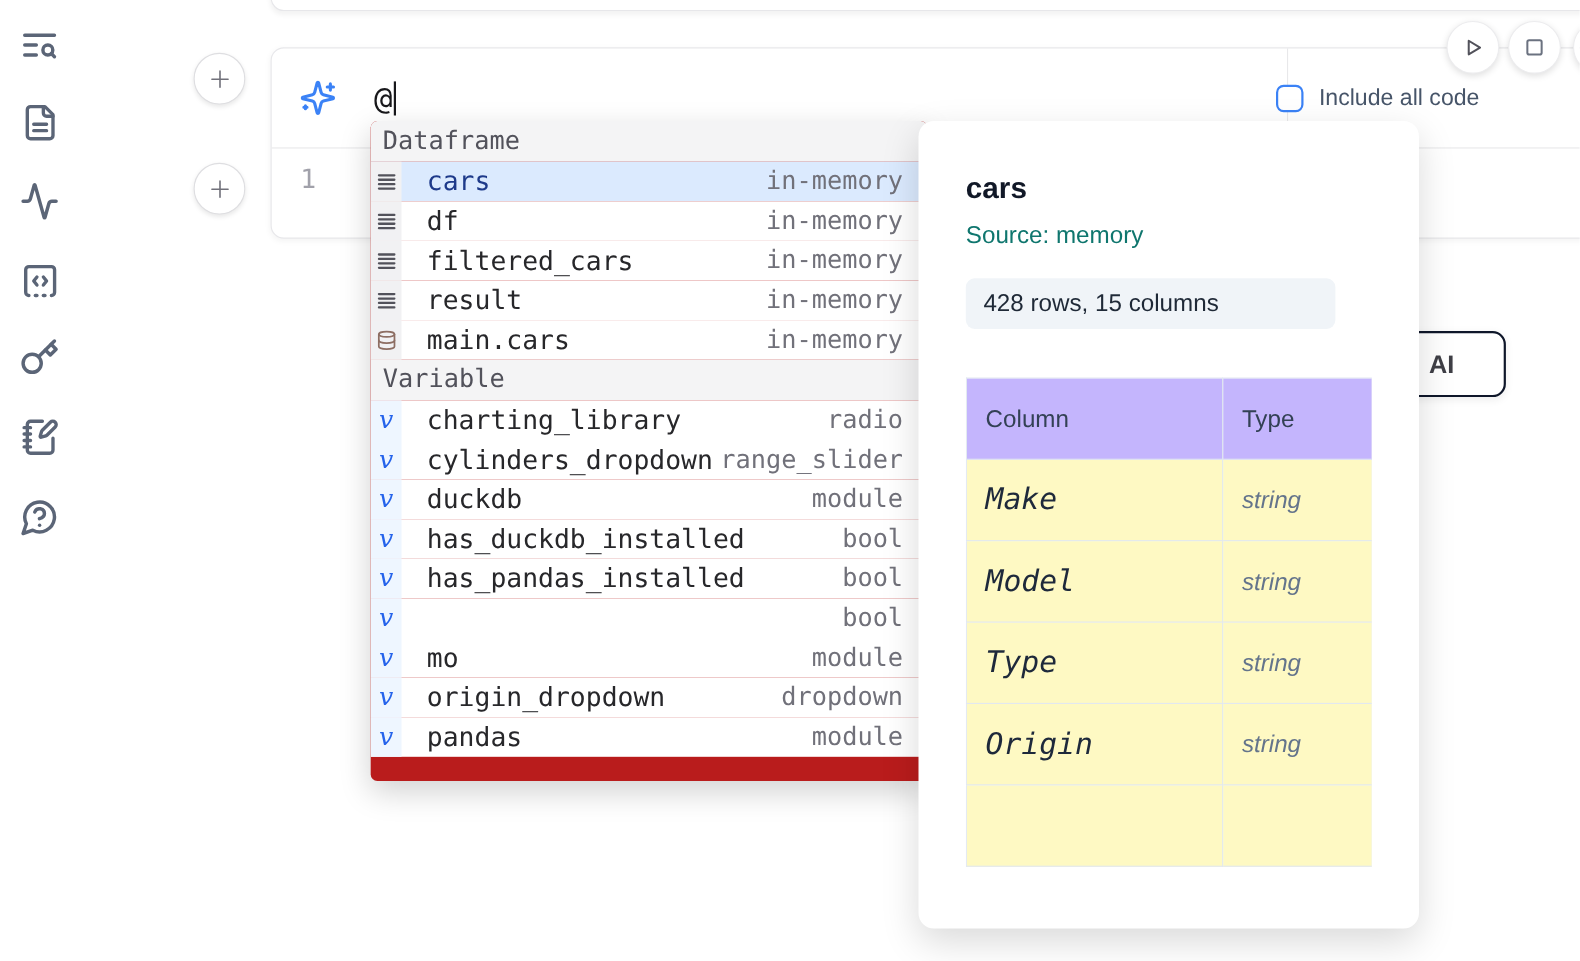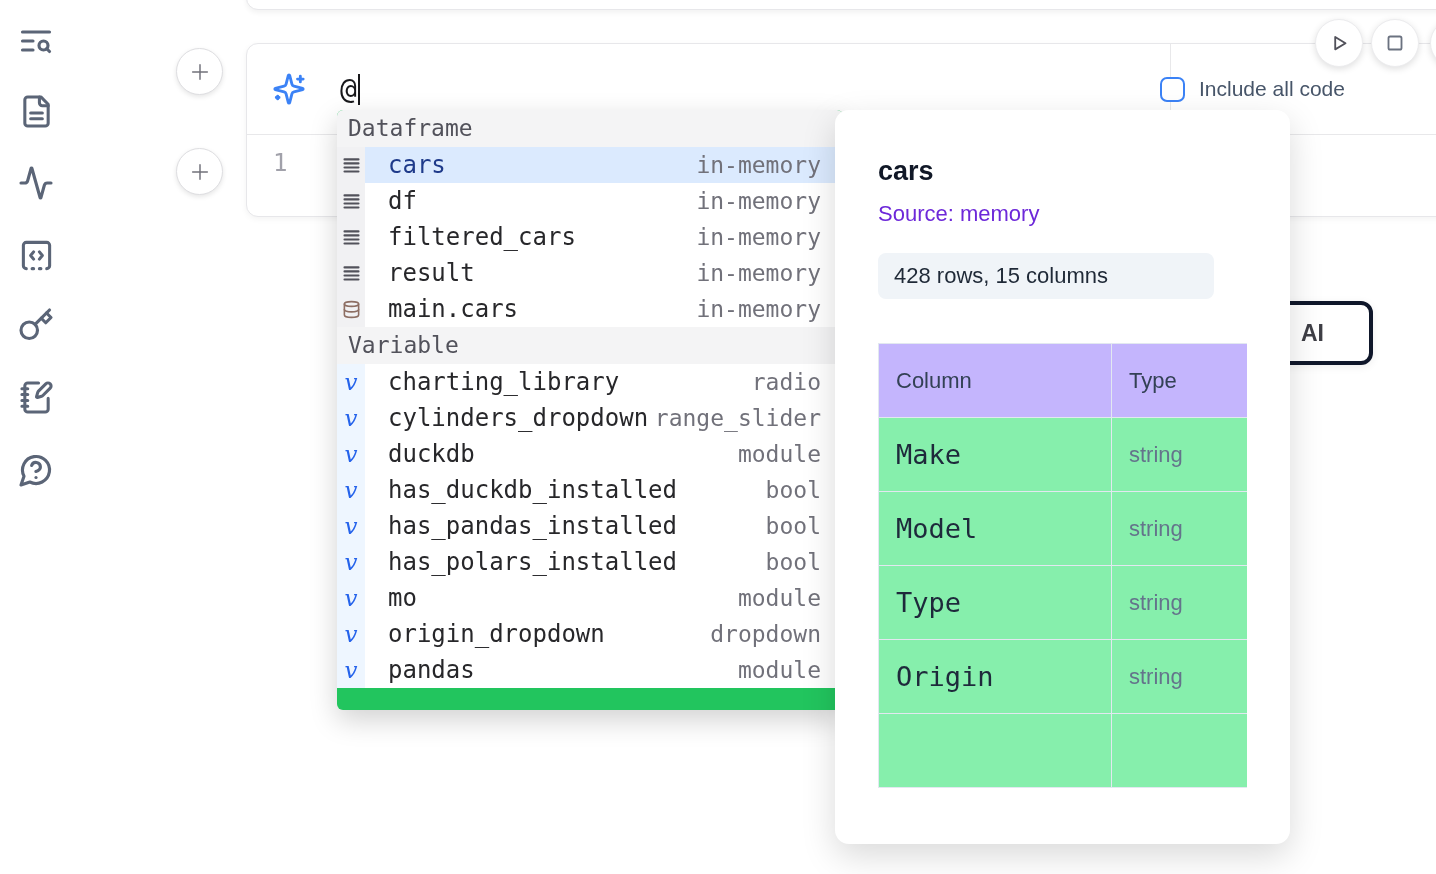--- a/index.html
+++ b/index.html
@@ -45,50 +45,50 @@
 
   
   .round-btn{position:absolute;width:46px;height:46px;border-radius:50%;background:#fff;border:1px solid #ececee;
     box-shadow:0 2px 7px rgba(0,0,0,.13);display:flex;align-items:center;justify-content:center;cursor:pointer;z-index:20;}
   .round-btn svg{stroke:#52525b;fill:none;stroke-width:1.7;stroke-linecap:round;stroke-linejoin:round;}
   .plus-btn{position:absolute;width:45px;height:45px;border-radius:50%;background:#fff;border:1px solid #dedee1;
     box-shadow:0 2px 5px rgba(0,0,0,.10);display:flex;align-items:center;justify-content:center;cursor:pointer;z-index:5;}
   .plus-btn svg{stroke:#71717a;fill:none;stroke-width:1.6;stroke-linecap:round;}
 
   
-  .ai-btn{position:absolute;left:1252px;top:301px;width:113px;height:56px;background:#fff;border:4px solid #0f172a;
+  .ai-btn{position:absolute;left:1252px;top:301px;width:113px;height:56px;background:#fff;border:2px solid #0f172a;
     border-radius:12px;box-shadow:0 2px 8px rgba(0,0,0,.07);display:flex;align-items:center;justify-content:center;
     font-size:23px;font-weight:bold;color:#3f3f46;cursor:pointer;z-index:10;}
 
   
-  .dropdown{position:absolute;left:337px;top:110px;width:506px;height:600px;background:#22c55e;border-radius:6px;
+  .dropdown{position:absolute;left:337px;top:110px;width:506px;height:600px;background:#b91c1c;border-radius:6px;
     box-shadow:0 10px 28px rgba(0,0,0,.18);overflow:hidden;z-index:40;font-family:"DejaVu Sans Mono",monospace;}
   .c-header{height:37px;line-height:37px;background:#f4f4f5;color:#52525b;font-size:23px;padding-left:11px;}
   .c-row{height:36px;display:flex;align-items:stretch;cursor:pointer;background:#fff;}
   .c-row.selected{background:#dbeafe;}
   .c-strip{width:28px;flex:0 0 28px;background:#f1f1f3;display:flex;align-items:center;justify-content:center;}
   .c-strip.blue{background:#eef6ff;}
   .c-strip svg{stroke-linecap:round;stroke-linejoin:round;fill:none;}
   .vglyph{font-family:"DejaVu Serif",serif;font-style:italic;color:#2563eb;font-size:23px;line-height:1;}
   .c-name{margin-left:23px;font-size:24px;color:#27272a;align-self:center;white-space:nowrap;}
   .c-row.selected .c-name{color:#1e3a8a;}
   .c-type{margin-left:auto;padding-right:22px;font-size:23px;color:#71717a;align-self:center;white-space:nowrap;}
 
   
   .popup{position:absolute;left:835px;top:110px;width:455px;height:734px;background:#fff;border-radius:14px;
     box-shadow:0 12px 34px rgba(0,0,0,.15);z-index:50;box-sizing:border-box;padding:46px 43px 0 43px;}
   .p-title{font-size:27px;font-weight:bold;color:#111827;margin:0;}
-  .p-source{font-size:22px;color:#6d28d9;margin-top:14px;}
+  .p-source{font-size:22px;color:#0f766e;margin-top:14px;}
   .p-badge{margin-top:26px;height:46px;background:#f0f4f8;border-radius:8px;display:flex;align-items:center;
     padding:0 16px;font-size:22px;color:#1f2937;width:fit-content;min-width:336px;box-sizing:border-box;}
   .p-tablewrap{margin-top:44px;height:462px;overflow:hidden;}
   table.schema{border-collapse:collapse;width:369px;table-layout:fixed;}
   table.schema th,table.schema td{border:1px solid #e2e8f0;text-align:left;box-sizing:border-box;}
   table.schema th{background:#c4b5fd;font-weight:500;font-size:22px;color:#334155;height:74px;padding:0 0 0 17px;}
-  table.schema td{height:74px;padding:0 0 0 17px;background:#86efac;}
+  table.schema td{height:74px;padding:0 0 0 17px;background:#fef9c3;font-style:italic;}
   td.col-name{font-family:"DejaVu Sans Mono",monospace;font-size:27px;color:#1e293b;}
   td.col-type{font-size:22px;color:#64748b;}
   .w-col{width:233px;} .w-type{width:136px;}
 </style>
 </head>
 <body>
 
 <div class="sidebar" id="sidebar">
     <div class="sb-icon" style="top: 22px;">
       <svg width="36" height="36" viewBox="0 0 24 24">
@@ -282,21 +282,20 @@
       <span class="c-strip blue">
         <span class="vglyph">v</span>
       </span>
       <span class="c-name">has_pandas_installed</span>
       <span class="c-type">bool</span>
     </div>
     <div class="c-row">
       <span class="c-strip blue">
         <span class="vglyph">v</span>
       </span>
-      <span class="c-name">has_polars_installed</span>
       <span class="c-type">bool</span>
     </div>
     <div class="c-row">
       <span class="c-strip blue">
         <span class="vglyph">v</span>
       </span>
       <span class="c-name">mo</span>
       <span class="c-type">module</span>
     </div>
     <div class="c-row">

